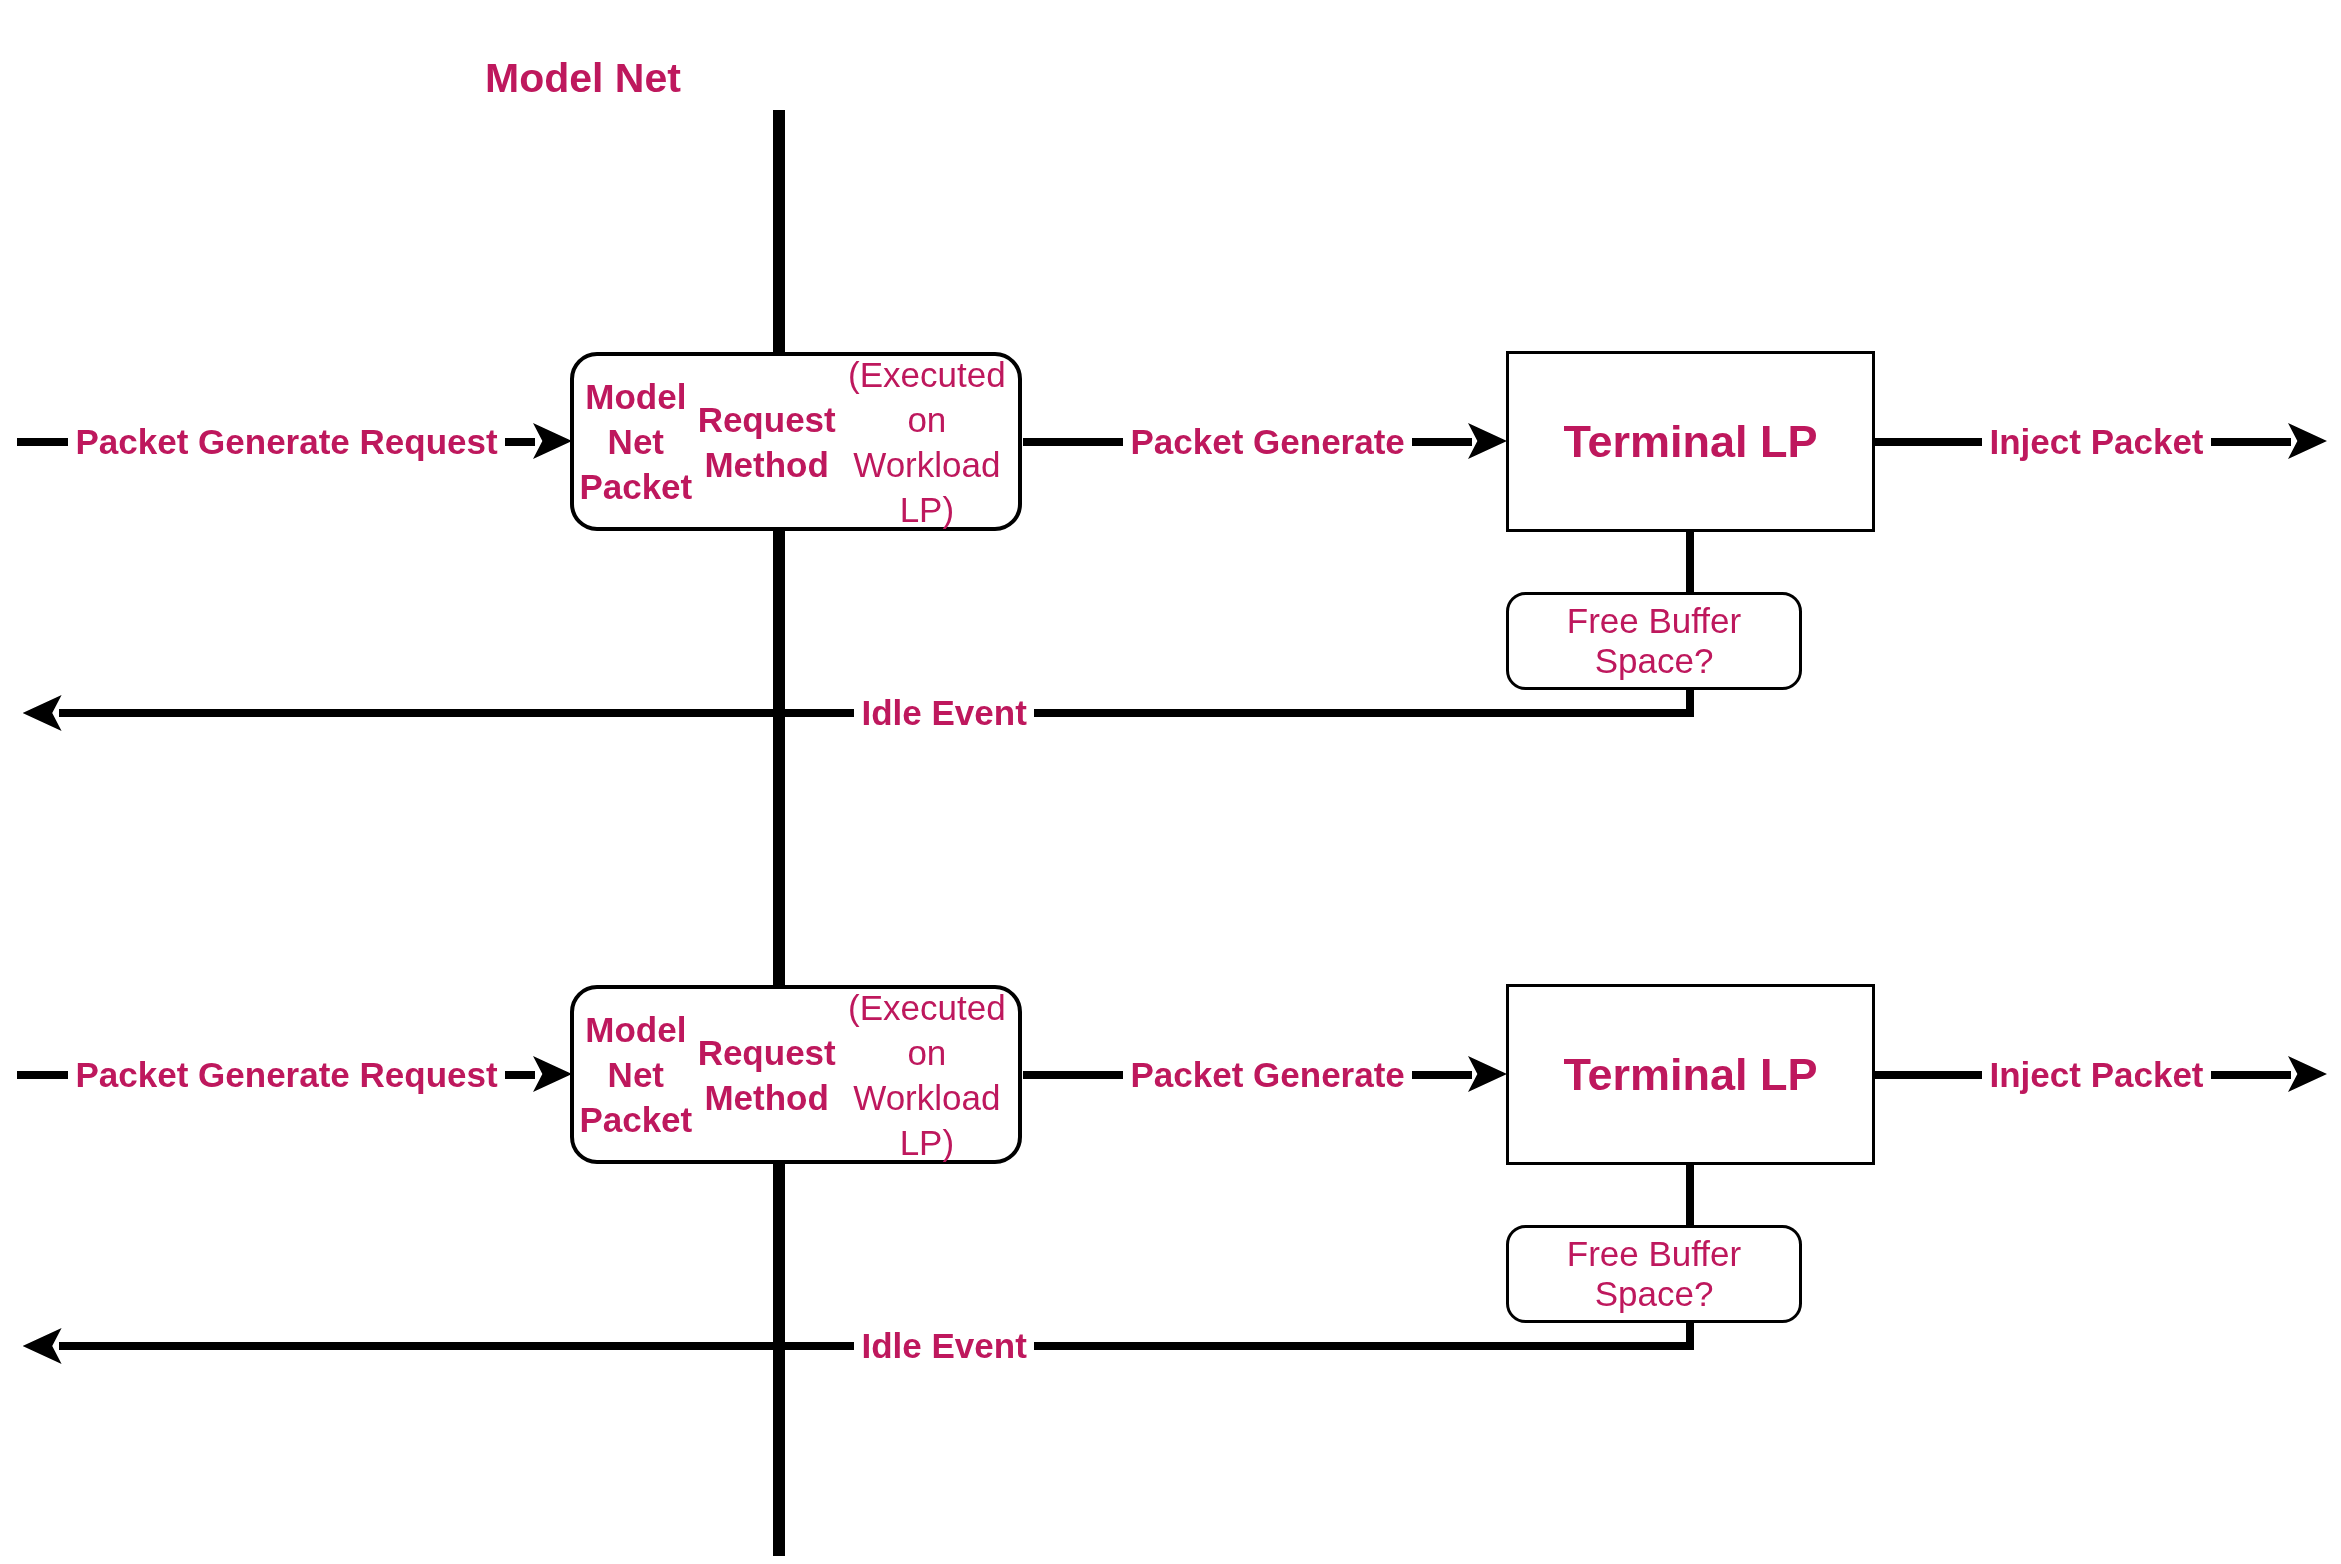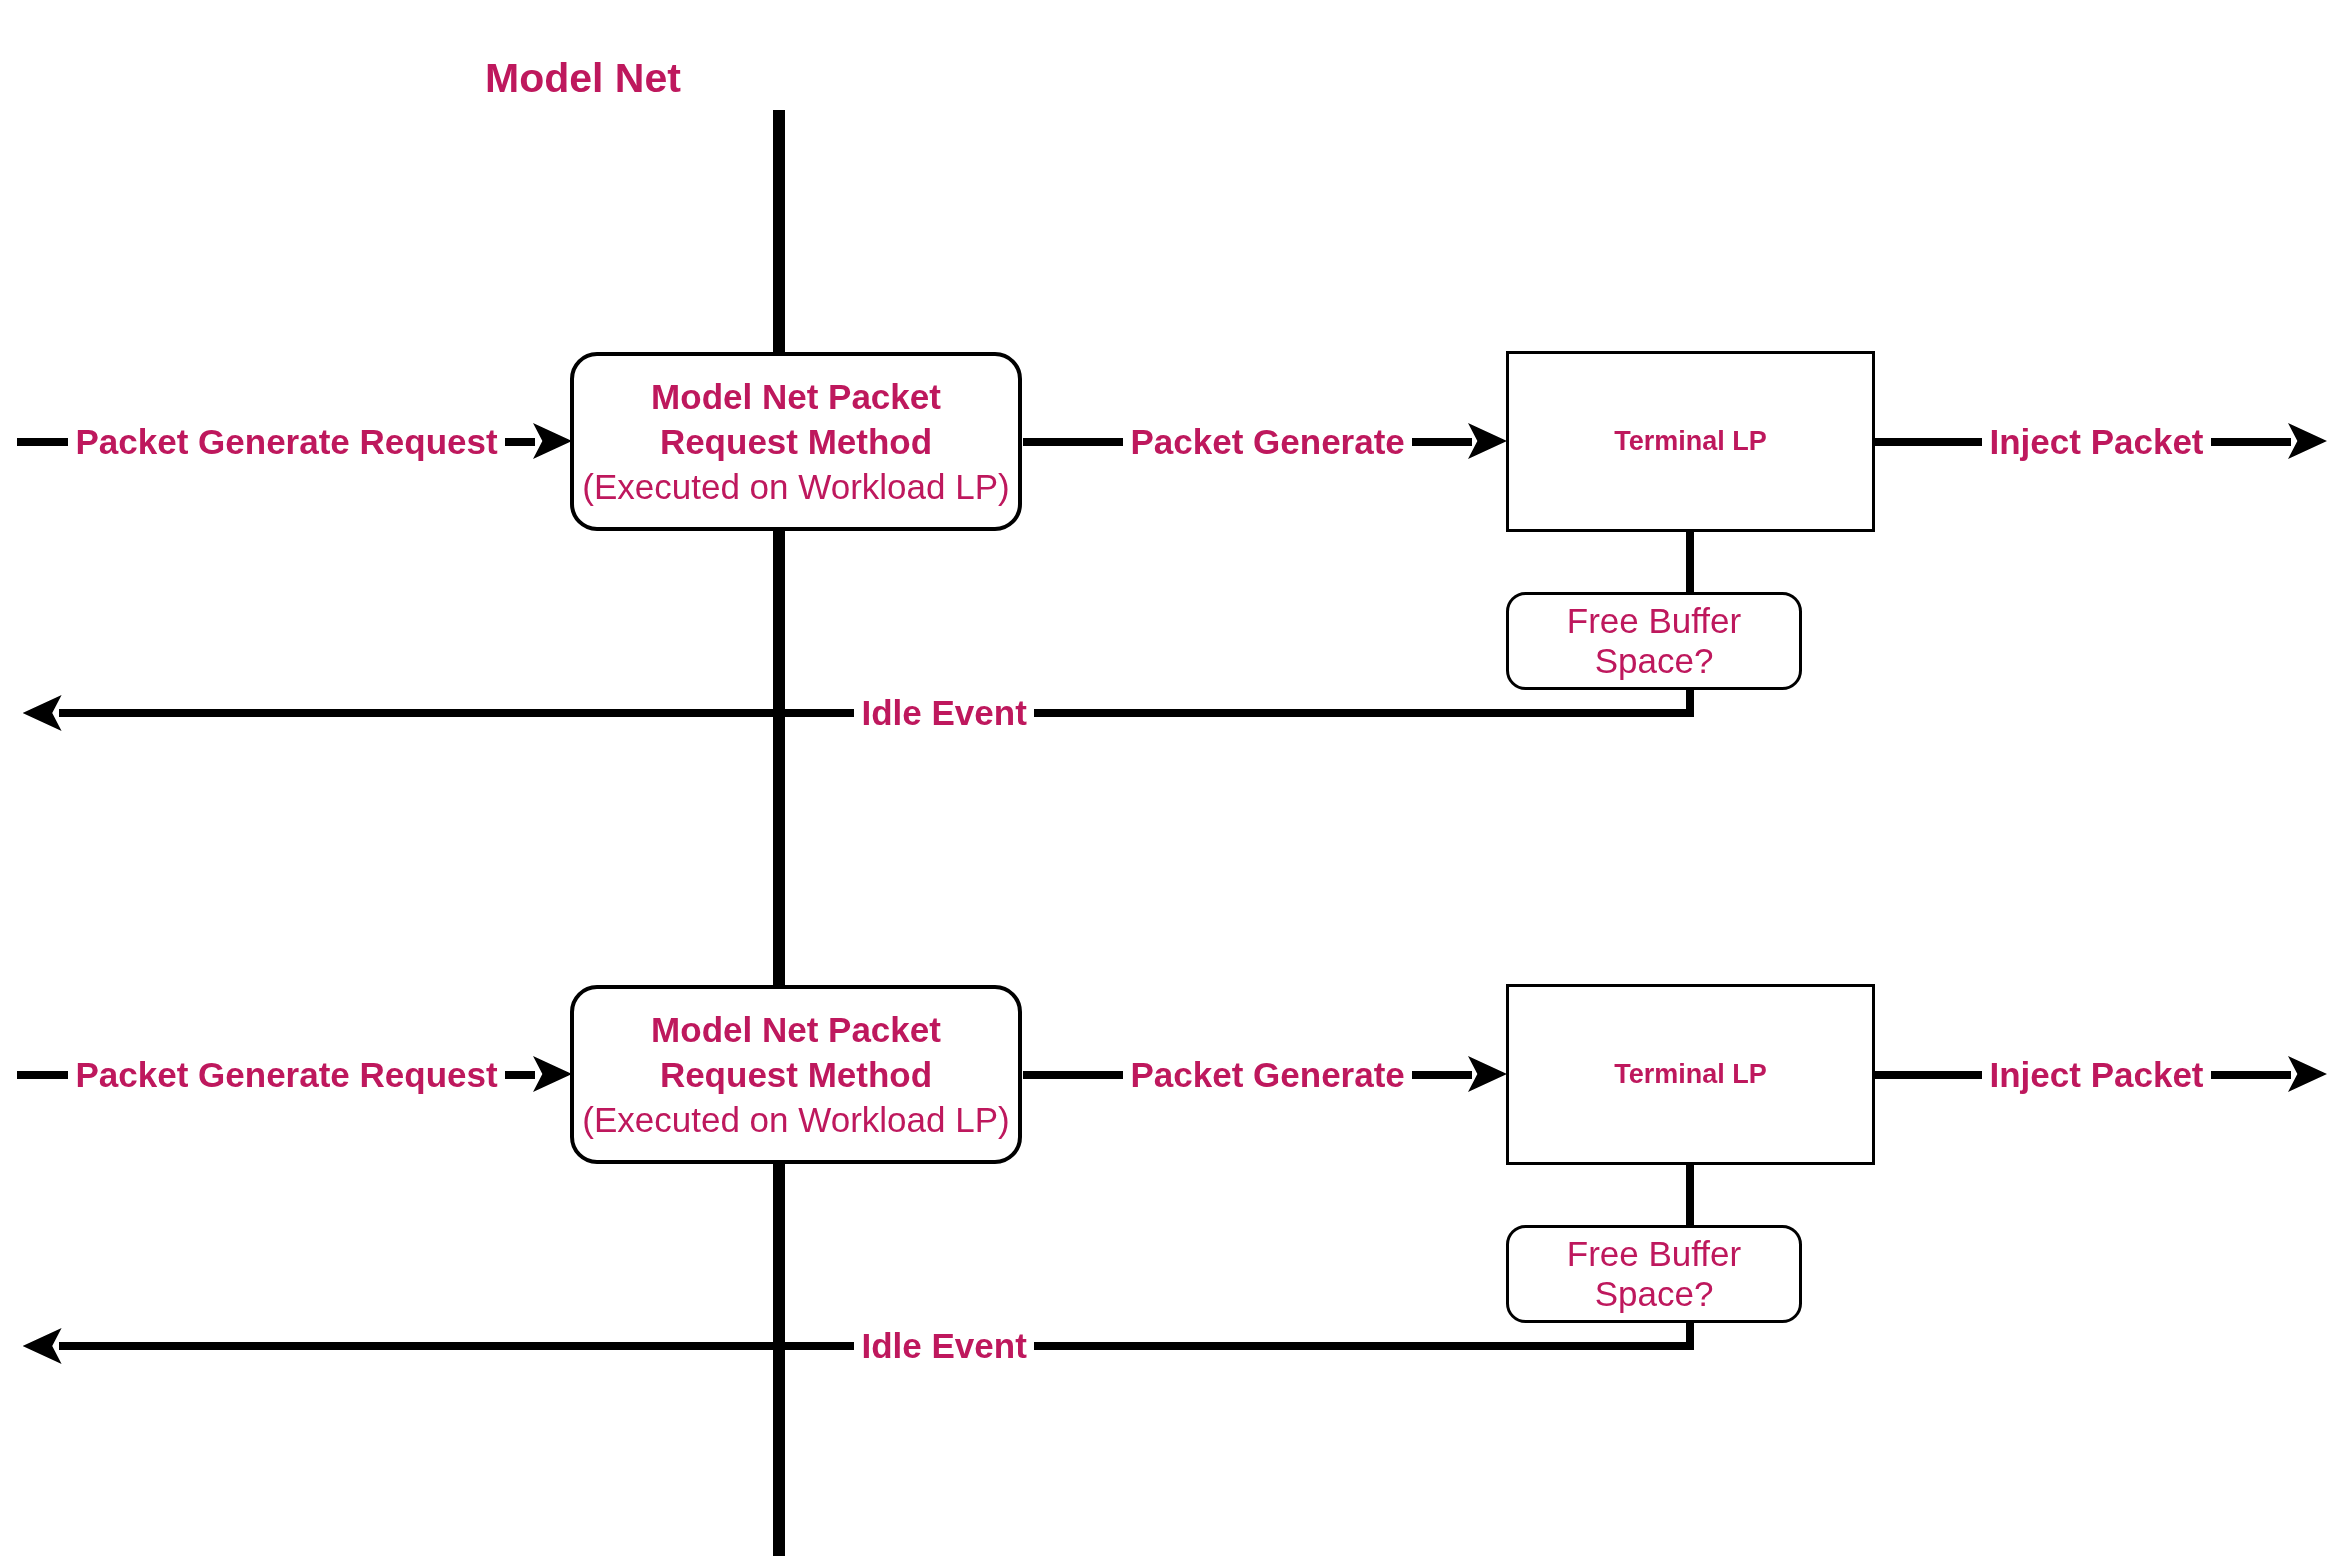--- a/index.html
+++ b/index.html
@@ -33,31 +33,31 @@
   .head-left{clip-path:polygon(100% 0,0 50%,100% 100%,76% 50%);}
   
   .edge-label{
     transform:translateY(-50%);
     font-size:35px;font-weight:bold;white-space:nowrap;
     background:#ffffff;padding:0 7.5px;line-height:44px;z-index:3;
   }
   
   .node{
     box-sizing:border-box;background:#ffffff;border:4.5px solid #000;
-    display:flex;flex-direction:column;align-items:center;justify-content:center;
+    display:flex;flex-direction:row;align-items:center;justify-content:center;
     z-index:2;text-align:center;
   }
   .method-box{
     left:570px;width:452px;height:179px;border-radius:27px;
     font-size:35px;line-height:45px;
   }
   .method-box .b{font-weight:bold;}
   .terminal-box{
     left:1506px;width:369px;height:181px;border-width:3.8px;
-    font-size:27px;font-weight:bold;
+    font-size:45px;font-weight:bold;
   }
   .fbs-box{
     left:1506px;width:296px;height:98px;border-width:3.8px;border-radius:19.6px;
     font-size:35px;font-weight:normal;
   }
 </style>
 </head>
 <body>
 
 <div class="canvas">

